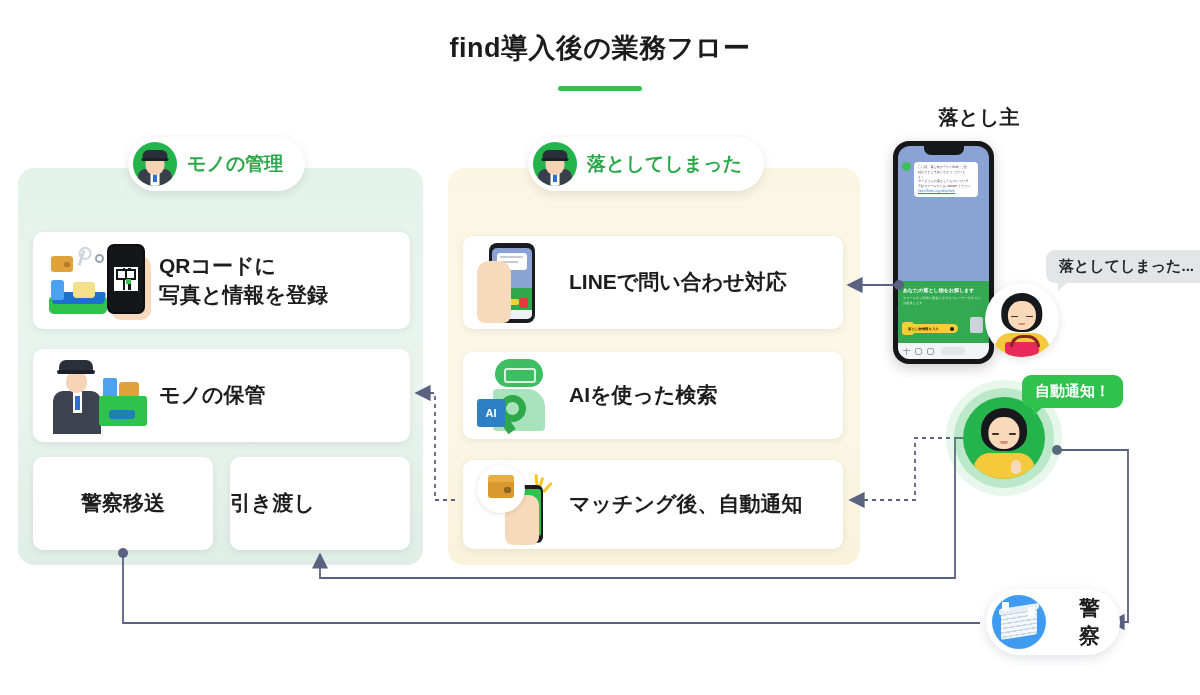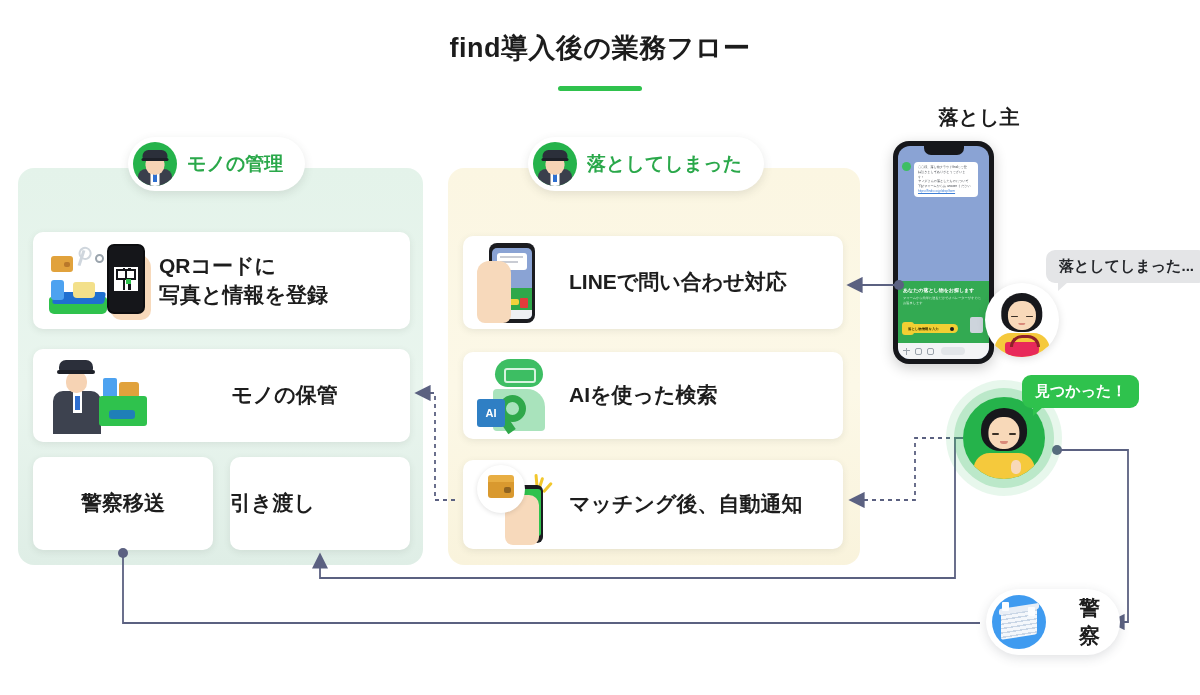--- a/index.html
+++ b/index.html
@@ -60,21 +60,21 @@
 
   
   .card {
     position: absolute; background: #ffffff; border-radius: 10px;
     box-shadow: 0 2px 7px rgba(70,80,70,.10);
     display: flex; align-items: center;
   }
   .card-title { font-size: 21px; font-weight: 700; color: #1d1d1d; line-height: 1.35; }
 
   .c-qr    { left: 33px;  top: 232px; width: 377px; height: 97px; padding-left: 126px; }
-  .c-store { left: 33px;  top: 349px; width: 377px; height: 93px; padding-left: 126px; justify-content: center; }
+  .c-store { left: 33px;  top: 349px; width: 377px; height: 93px; padding-left: 126px; }
   .c-police{ left: 33px;  top: 457px; width: 180px; height: 93px; justify-content: center; }
   .c-hand  { left: 230px; top: 457px; width: 180px; height: 93px; justify-content: flex-start; }
 
   .c-line  { left: 463px; top: 236px; width: 380px; height: 93px; padding-left: 106px; }
   .c-ai    { left: 463px; top: 352px; width: 380px; height: 87px; padding-left: 106px; }
   .c-match { left: 463px; top: 460px; width: 380px; height: 89px; padding-left: 106px; }
 
   .card-ico { position: absolute; left: 14px; top: 50%; transform: translateY(-50%); }
 
   
@@ -407,21 +407,21 @@
     <div class="pf-hair"></div>
       <div class="pf-face"></div>
     <div class="pf-eye l"></div>
       <div class="pf-eye r"></div>
       <div class="pf-mouth"></div>
     <div class="pf-body"></div>
       <div class="pf-hand"></div>
   </div>
 
   <div class="bub bub-lost">落としてしまった...</div>
-  <div class="bub bub-found">見つかった！</div>
+  <div class="bub bub-found">自動通知！</div>
 
   <div class="police-pill">
     <div class="police-ico">
       <div class="bld"></div>
         <div class="roof"></div>
         <div class="p1"></div>
         <div class="p2"></div>
     </div>
     <div class="police-label">警察</div>
   </div>

